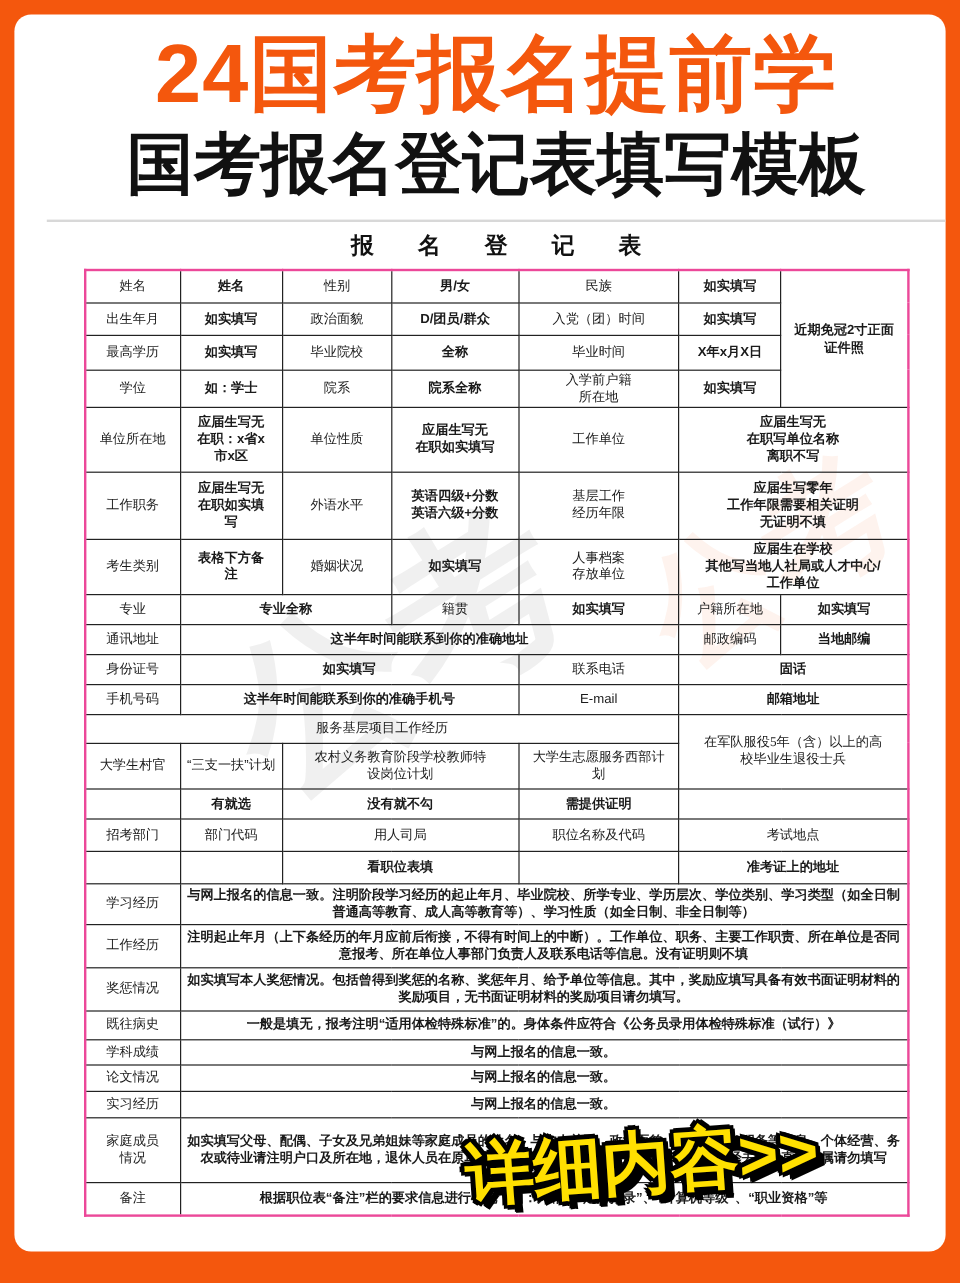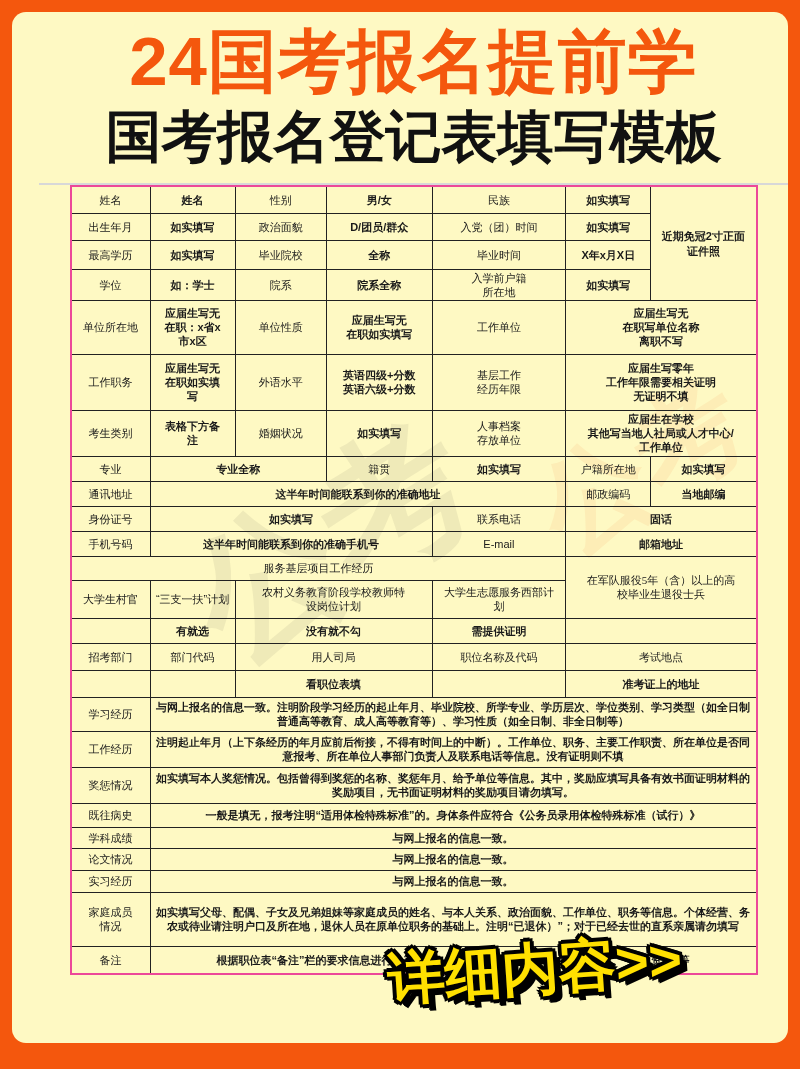--- a/index.html
+++ b/index.html
@@ -4,21 +4,21 @@
 <style>
   html,body{margin:0;padding:0;}
   body{
     width:800px;height:1069px;position:relative;
     background:#f4570d;
     font-family:"Liberation Sans","DejaVu Sans",sans-serif;
     overflow:hidden;
   }
   .canvas{
     position:absolute;left:12px;top:12px;right:12px;bottom:26px;
-    background:#fef9c3;border-radius:14px;overflow:hidden;padding-left:27px;
+    background:#ffffff;border-radius:14px;overflow:hidden;padding-left:27px;
   }
   .title1{
     margin:14px 0 0;text-align:center;color:#f4570d;
     font-size:69px;font-weight:900;line-height:1.04;letter-spacing:1px;
     white-space:nowrap;
   }
   .title2{
     margin:9px 0 0;text-align:center;color:#111111;
     font-size:56px;font-weight:900;line-height:1.08;letter-spacing:0;
     white-space:nowrap;
@@ -59,20 +59,21 @@
   .wm1{left:170px;top:430px;font-size:150px;color:rgba(70,70,70,0.08);}
   .wm2{left:520px;top:380px;font-size:110px;color:rgba(243,89,14,0.07);}
 </style>
 </head>
 <body>
 
 <div class="canvas">
   <h1 class="title1">24国考报名提前学</h1>
   <h2 class="title2">国考报名登记表填写模板</h2>
   <div class="divider"></div>
+  <div class="form-title">报  名  登  记  表</div>
 
   <span class="watermark wm1">公考</span>
   <span class="watermark wm2">公考</span>
 
   <table class="reg">
     <colgroup>
       <col style="width:11.6%">
         <col style="width:12.4%">
         <col style="width:13.3%">
       <col style="width:15.4%">

